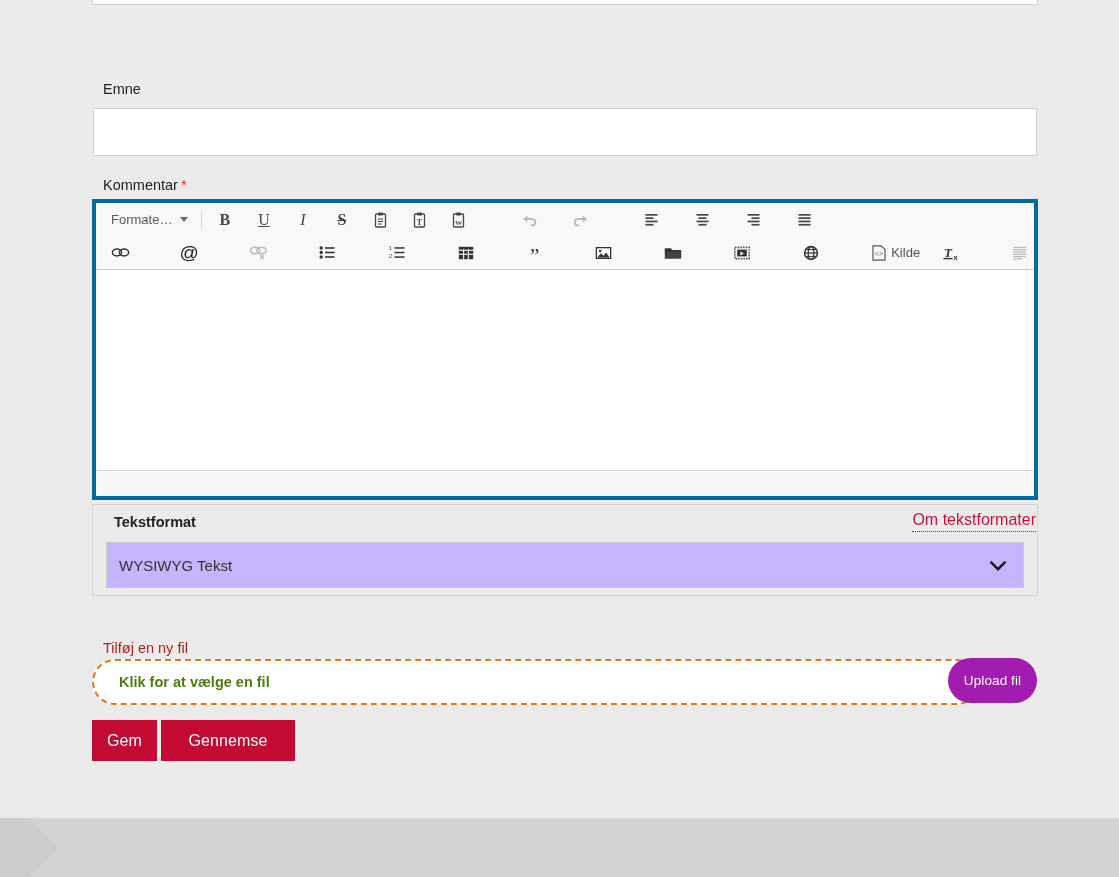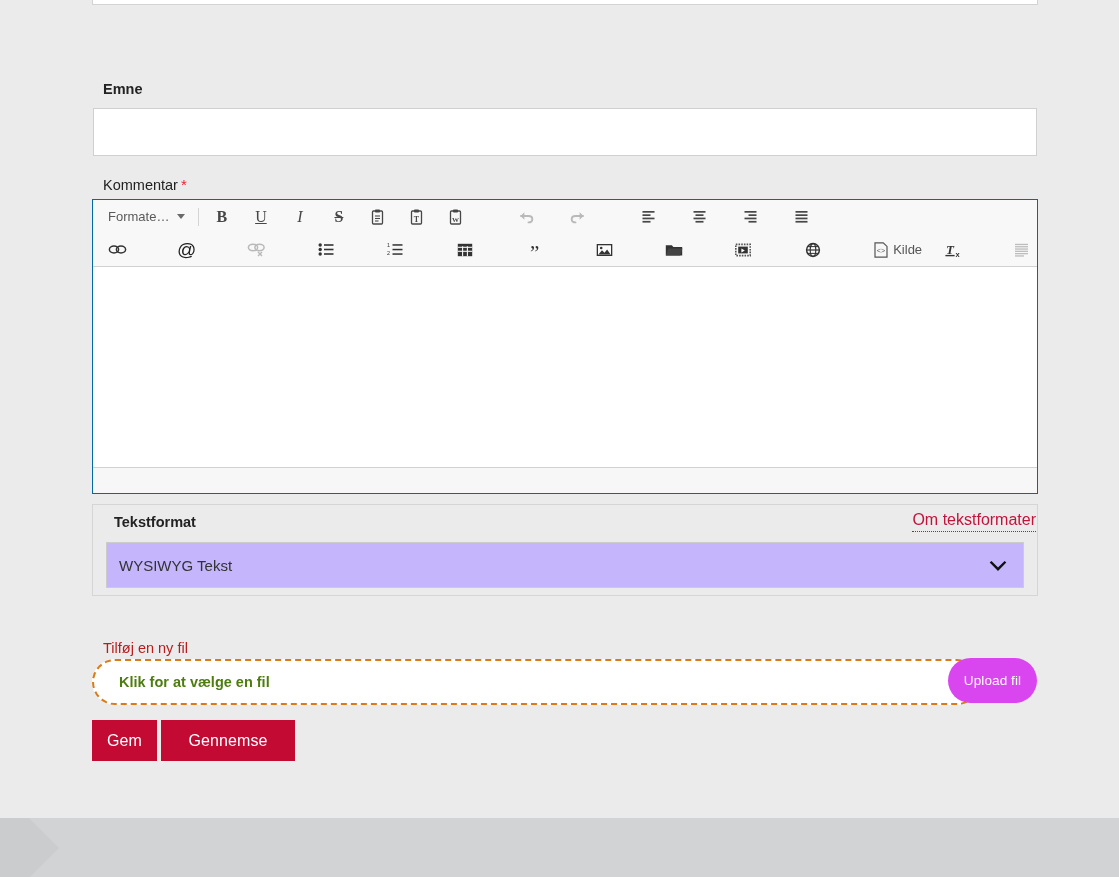--- a/index.html
+++ b/index.html
@@ -33,21 +33,21 @@
     font-weight: 400;
     color: #333333;
     letter-spacing: 0.2px;
   }
 
   
   .emne-label {
     position: absolute;
     left: 103px; top: 81px;
     font-size: 14.5px;
-    font-weight: 700;
+    font-weight: 400;
     color: #222222;
   }
   .emne-input {
     position: absolute;
     left: 93px; top: 108px;
     width: 944px; height: 48px;
     background: #ffffff;
     border: 1px solid #d0d0d0;
     padding: 6px 12px;
     font-size: 15px;
@@ -70,21 +70,21 @@
     margin-left: 3px;
     vertical-align: top;
     line-height: 1;
   }
 
   
   .editor {
     position: absolute;
     left: 92px; top: 199px;
     width: 946px;
-    border: 1px solid #0369a1;
+    border: 4px solid #0369a1;
     background: #ec4899;
   }
   .ck-toolbar {
     background: #f8f8f8;
     border-bottom: 1px solid #d1d1d1;
     padding: 0;
   }
   .ck-row {
     display: flex;
     align-items: center;
@@ -227,21 +227,21 @@
   .dropzone-text {
     margin-left: 25px;
     font-size: 14.5px;
     font-weight: 700;
     color: #4d7c0f;
   }
   .upload-btn {
     position: absolute;
     left: 948px; top: 658px;
     width: 89px; height: 45px;
-    background: #d946ef;
+    background: #a21caf;
     color: #ffffff;
     border: none;
     border-radius: 23px;
     font-size: 13.5px;
     font-family: "Liberation Sans", sans-serif;
     cursor: pointer;
     letter-spacing: 0.1px;
   }
 
   

